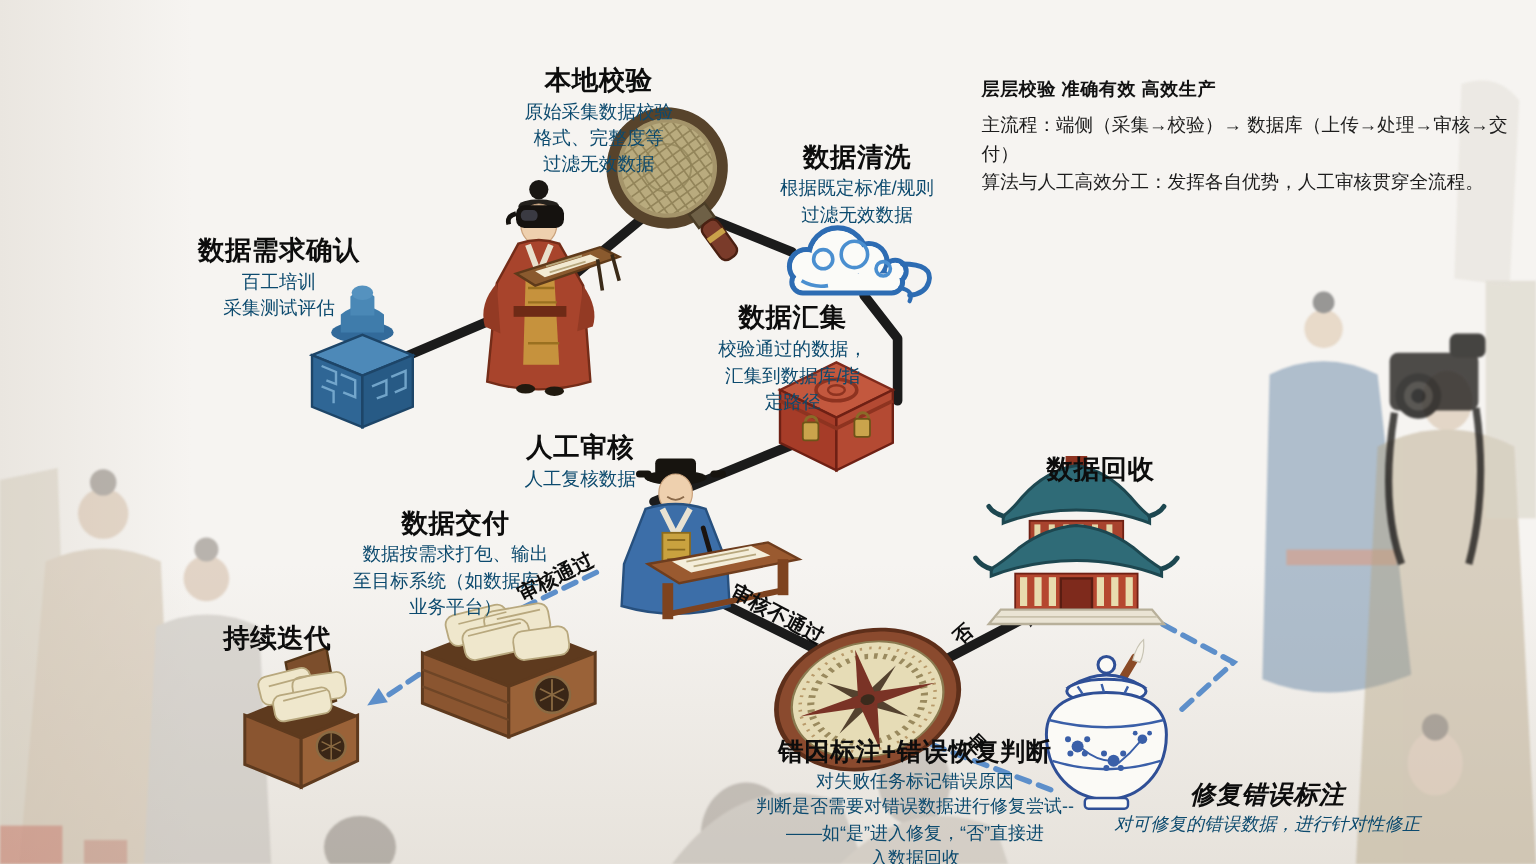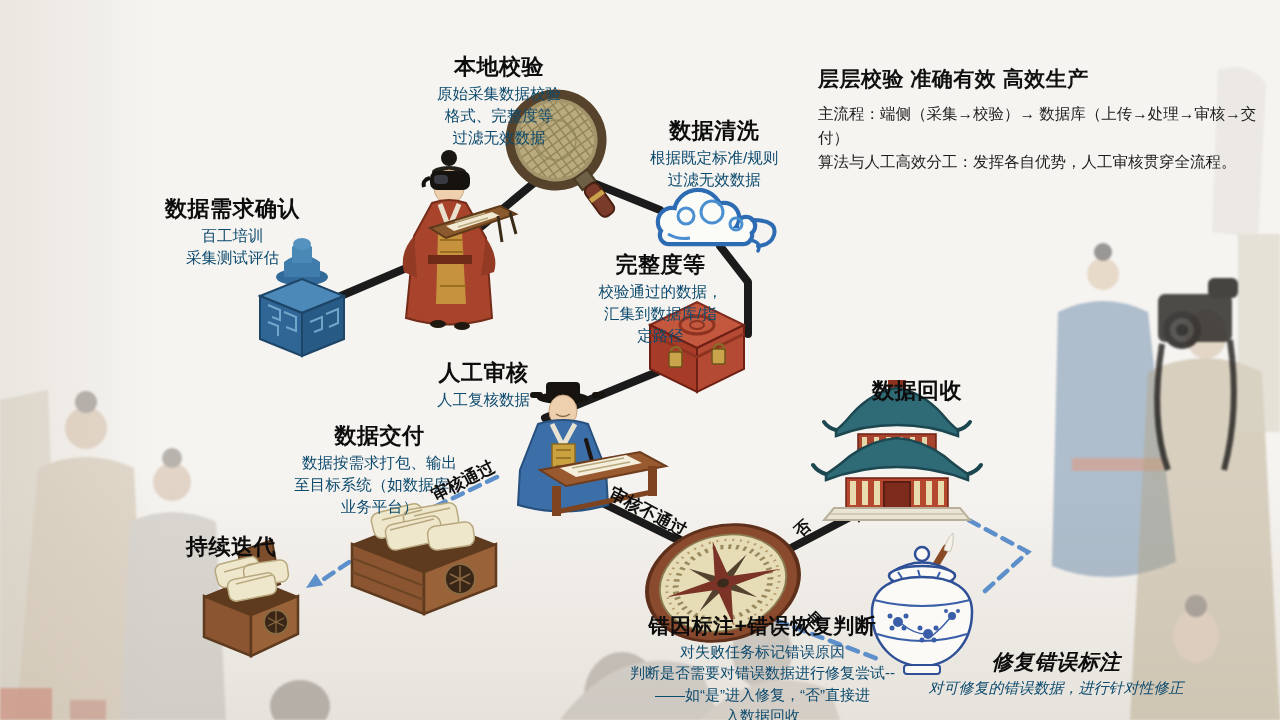--- a/index.html
+++ b/index.html
@@ -10,21 +10,21 @@
        background:linear-gradient(to top, rgba(196,186,170,.30), rgba(196,186,170,0));}
   .wash-left{position:absolute;left:0;top:0;bottom:0;width:160px;
        background:linear-gradient(to right, rgba(203,194,180,.28), rgba(203,194,180,0));}
   .bg-art{filter:blur(1.1px);}
   .node{position:absolute;text-align:center;}
   .node-title{font-weight:bold;font-size:22px;color:#0d0d0d;letter-spacing:.5px;}
   .node-title.small{font-size:21px;}
   .node-desc{font-size:15.5px;color:#0c4a6e;line-height:1.42;white-space:pre-line;margin-top:1px;}
   .header{position:absolute;left:818px;top:44px;width:452px;}
   .hd-title{font-size:27px;font-weight:bold;color:#0a0a0a;letter-spacing:1px;}
-  .hd-sub{font-size:21px;font-weight:bold;color:#111;margin-top:21px;letter-spacing:.5px;}
+  .hd-sub{font-size:15px;font-weight:bold;color:#111;margin-top:21px;letter-spacing:.5px;}
   .hd-body{font-size:15.5px;color:#1c1c1c;line-height:1.55;margin-top:9px;white-space:pre-line;}
   .edge-label{position:absolute;font-weight:bold;color:#0d0d0d;white-space:nowrap;}
   .el-17{font-size:17px;}
   .el-16{font-size:16px;}
 </style>
 </head>
 <body>
 
 <div class="stage">
 
@@ -347,39 +347,39 @@
 过滤无效数据</div>
   </div>
 
   <div class="node" style="left:650px;top:116px;">
     <div class="node-title">数据清洗</div>
     <div class="node-desc">根据既定标准/规则
 过滤无效数据</div>
   </div>
 
   <div class="node" style="left:568px;top:250px;width:185px;">
-    <div class="node-title">完整度等</div>
+    <div class="node-title">数据汇集</div>
     <div class="node-desc">校验通过的数据，
 汇集到数据库/指
 定路径</div>
   </div>
 
   <div class="node" style="left:262px;top:421px;width:235px;">
     <div class="node-title">数据交付</div>
     <div class="node-desc">数据按需求打包、输出
 至目标系统（如数据库、
 业务平台）</div>
   </div>
 
   <div class="node" style="left:437px;top:358px;">
     <div class="node-title">人工审核</div>
     <div class="node-desc">人工复核数据</div>
   </div>
 
-  <div class="node" style="left:186px;top:532px;font-family:Liberation Mono, monospace;">
+  <div class="node" style="left:186px;top:517px;font-family:Liberation Mono, monospace;">
     <div class="node-title">持续迭代</div>
   </div>
 
   <div class="node" style="left:872px;top:376px;">
     <div class="node-title">数据回收</div>
   </div>
 
   <div class="node" style="left:580px;top:612px;width:365px;">
     <div class="node-title small">错因标注+错误恢复判断</div>
     <div class="node-desc" style="font-size:15px;">对失败任务标记错误原因

